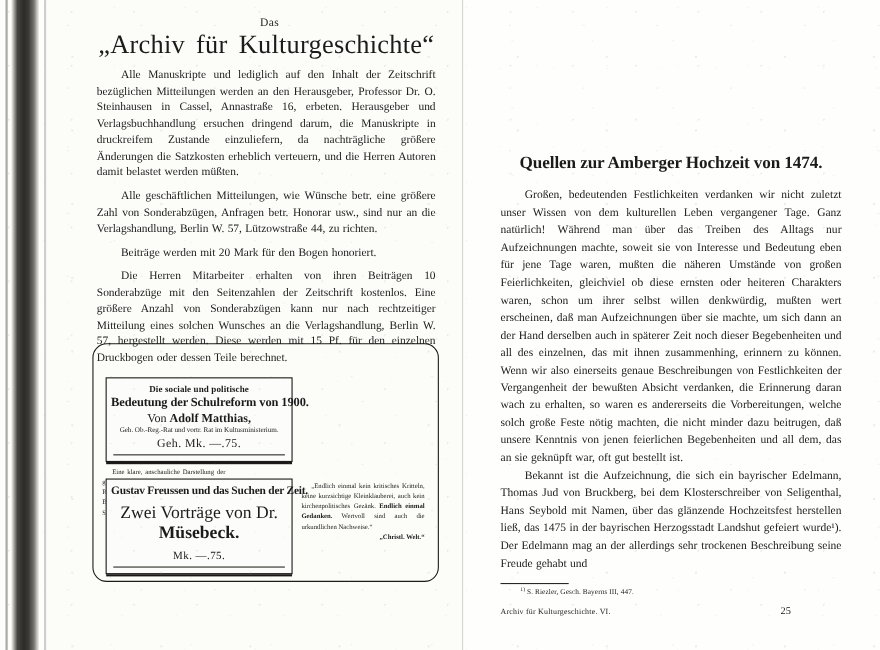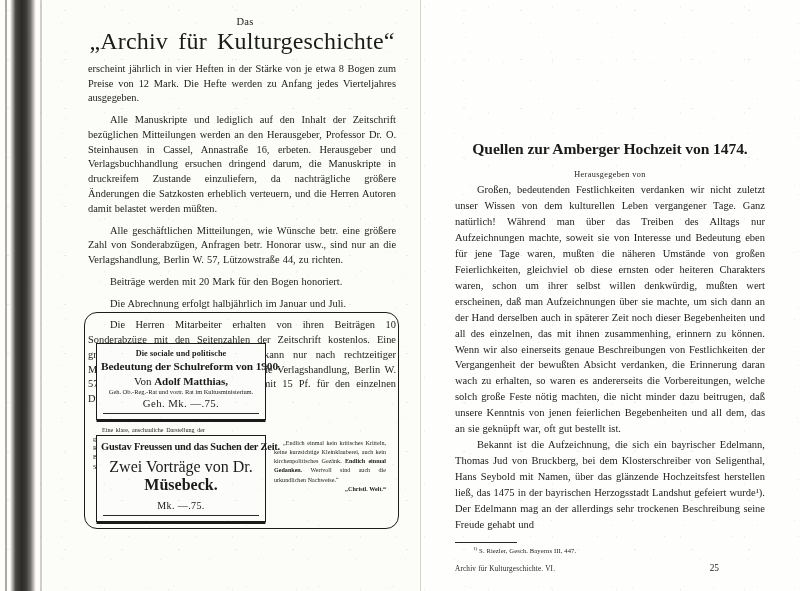--- a/index.html
+++ b/index.html
@@ -284,25 +284,23 @@
 
   <div class="paper-left"></div>
   <div class="paper-right"></div>
   <div class="gutter-line"></div>
 
   <div class="lp">
 
     <div class="das">Das</div>
     <h1 class="journal-title">„Archiv für Kulturgeschichte“</h1>
 
-    <p class="just noind">erscheint jährlich in vier Heften in der Stärke von je etwa 8 Bogen zum Preise von 12 Mark. Die Hefte werden zu Anfang jedes Vierteljahres ausgegeben.</p>
     <p class="just">Alle Manuskripte und lediglich auf den Inhalt der Zeitschrift bezüglichen Mitteilungen werden an den Herausgeber, Professor Dr. O. Steinhausen in Cassel, Annastraße 16, erbeten. Herausgeber und Verlagsbuchhandlung ersuchen dringend darum, die Manuskripte in druckreifem Zustande einzuliefern, da nachträgliche größere Änderungen die Satzkosten erheblich verteuern, und die Herren Autoren damit belastet werden müßten.</p>
     <p class="just">Alle geschäftlichen Mitteilungen, wie Wünsche betr. eine größere Zahl von Sonderabzügen, Anfragen betr. Honorar usw., sind nur an die Verlagshandlung, Berlin W. 57, Lützowstraße 44, zu richten.</p>
     <p class="just cent">Beiträge werden mit 20 Mark für den Bogen honoriert.</p>
-    <p class="just cent">Die Abrechnung erfolgt halbjährlich im Januar und Juli.</p>
     <p class="just">Die Herren Mitarbeiter erhalten von ihren Beiträgen 10 Sonderabzüge mit den Seitenzahlen der Zeitschrift kostenlos. Eine größere Anzahl von Sonderabzügen kann nur nach rechtzeitiger Mitteilung eines solchen Wunsches an die Verlagshandlung, Berlin W. 57, hergestellt werden. Diese werden mit 15 Pf. für den einzelnen Druckbogen oder dessen Teile berechnet.</p>
   </div>
 
   <div class="ad-frame">
 
 
     <div class="ad-row r1">
       <div class="ad-box">
         <div class="ad-l1">Die sociale und politische</div>
         <div class="ad-l2">Bedeutung der Schulreform von 1900.</div>
@@ -320,21 +318,20 @@
         <div class="ad2-l2"><span>Zwei Vorträge von Dr. </span><b>Müsebeck.</b></div>
         <div class="ad2-l3">Mk. —.75.</div>
         <div class="inner-rule"></div>
       </div>
       <div class="ad-note q"><span>„Endlich einmal kein kritisches Kritteln, keine kurzsichtige Kleinklauberei, auch kein kirchenpolitisches Gezänk. </span><b>Endlich einmal Gedanken.</b><span> Wertvoll sind auch die urkundlichen Nachweise.“</span><span class="attr">„Christl. Welt.“</span></div>
     </div>
   </div>
 
   <div class="rp">
     <h2 class="article-title">Quellen zur Amberger Hochzeit von 1474.</h2>
-    <div class="hrsg-line">Herausgegeben von</div>
 
     <p class="body">Großen, bedeutenden Festlichkeiten verdanken wir nicht zuletzt unser Wissen von dem kulturellen Leben vergangener Tage. Ganz natürlich! Während man über das Treiben des Alltags nur Aufzeichnungen machte, soweit sie von Interesse und Bedeutung eben für jene Tage waren, mußten die näheren Umstände von großen Feierlichkeiten, gleichviel ob diese ernsten oder heiteren Charakters waren, schon um ihrer selbst willen denkwürdig, mußten wert erscheinen, daß man Aufzeichnungen über sie machte, um sich dann an der Hand derselben auch in späterer Zeit noch dieser Begebenheiten und all des einzelnen, das mit ihnen zusammenhing, erinnern zu können. Wenn wir also einerseits genaue Beschreibungen von Festlichkeiten der Vergangenheit der bewußten Absicht verdanken, die Erinnerung daran wach zu erhalten, so waren es andererseits die Vorbereitungen, welche solch große Feste nötig machten, die nicht minder dazu beitrugen, daß unsere Kenntnis von jenen feierlichen Begebenheiten und all dem, das an sie geknüpft war, oft gut bestellt ist.</p>
     <p class="body cont">Bekannt ist die Aufzeichnung, die sich ein bayrischer Edelmann, Thomas Jud von Bruckberg, bei dem Klosterschreiber von Seligenthal, Hans Seybold mit Namen, über das glänzende Hochzeitsfest herstellen ließ, das 1475 in der bayrischen Herzogsstadt Landshut gefeiert wurde¹). Der Edelmann mag an der allerdings sehr trockenen Beschreibung seine Freude gehabt und</p>
 
     <div class="fn-rule"></div>
     <p class="footnote"><sup>1)</sup><span> S. Riezler, Gesch. Bayerns III, 447.</span></p>
 
     <div class="foot-row">
       <span class="foot-left">Archiv für Kulturgeschichte. VI.</span>
       <span class="foot-page">25</span>

